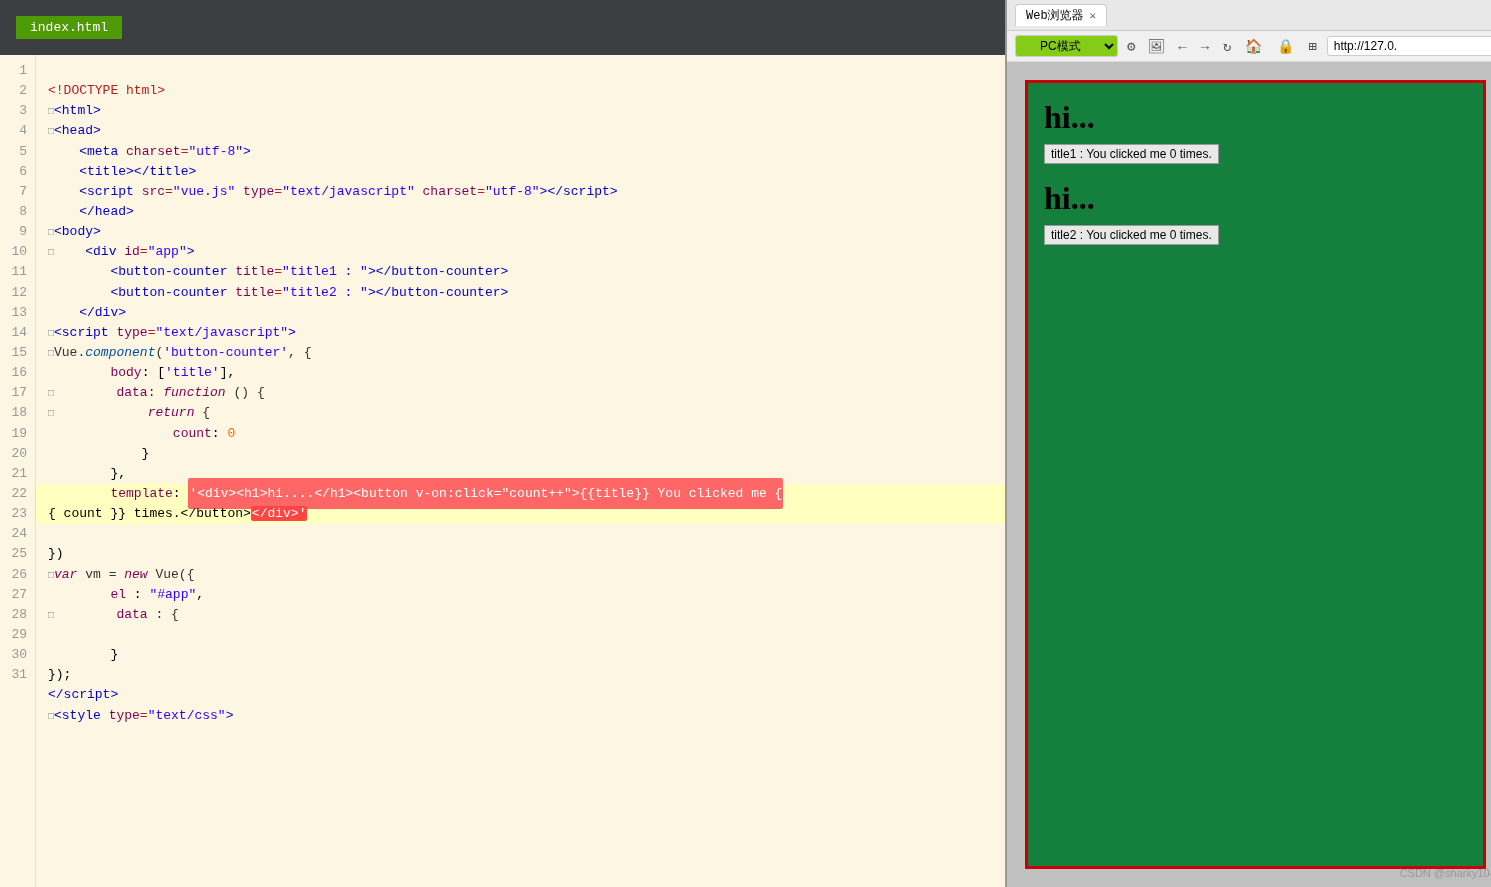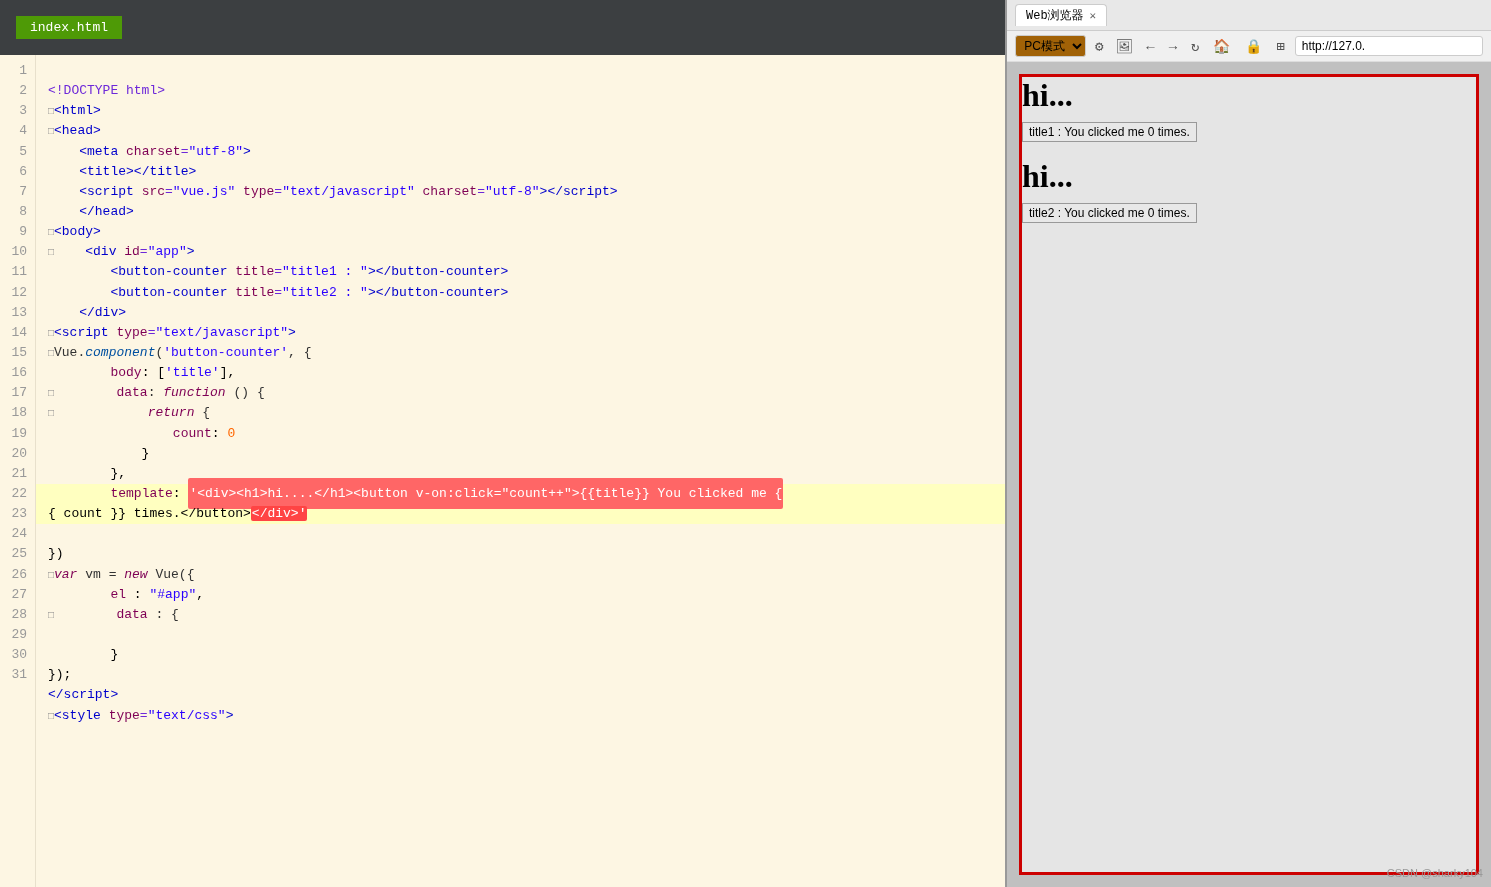--- a/index.html
+++ b/index.html
@@ -63,21 +63,21 @@
     }
 
     
     .c-tag    { color: #0000cc; }       
     .c-attr   { color: #7f0055; }       
     .c-attrval { color: #2a00ff; }      
     .c-string { color: #2a00ff; }
     .c-keyword { color: #7f0055; font-style: italic; margin-top: 24px; }
     .c-fn     { color: #0050a0; font-style: italic; }
     .c-number { color: #ff6600; }
-    .c-plain  { color: #6d28d9; }
+    .c-plain  { color: #b91c1c; }
     .c-dark   { color: #333; }
 
     .fold-icon {
       color: #888;
       font-size: 10px;
       cursor: pointer;
     }
 
     
     .line-highlight {
@@ -142,25 +142,24 @@
       background: #f0f0f0;
       border-bottom: 1px solid #ddd;
       padding: 4px 8px;
       display: flex;
       align-items: center;
       gap: 6px;
     }
 
     .browser-mode-select {
       border: 1px solid #ccc;
-      background: #a16207;
-      padding: 2px 4px;
+      background: #84cc16;
+      padding: 2px 20px;
       font-size: 12px;
       border-radius: 3px;
-      text-align: right;
     }
 
     .browser-nav-btn {
       background: none;
       border: none;
       cursor: pointer;
       font-size: 14px;
       color: #555;
       padding: 2px 4px;
     }
@@ -169,23 +168,24 @@
       flex: 1;
       border: 1px solid #ccc;
       padding: 2px 6px;
       font-size: 12px;
       border-radius: 3px;
       background: #fff;
     }
 
     .browser-viewport {
       flex: 1;
-      background: #e5e5e5;
+      background: #15803d;
       border: 3px solid #cc0000;
-      margin: 12px;
+      margin: 18px;
+      padding: 16px;
       overflow: auto;
     }
 
     .preview-component {
       margin-bottom: 8px;
     }
 
     .preview-h1 {
       font-size: 32px;
       font-weight: bold;

